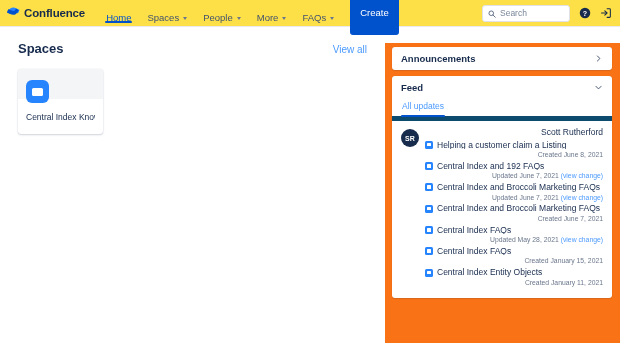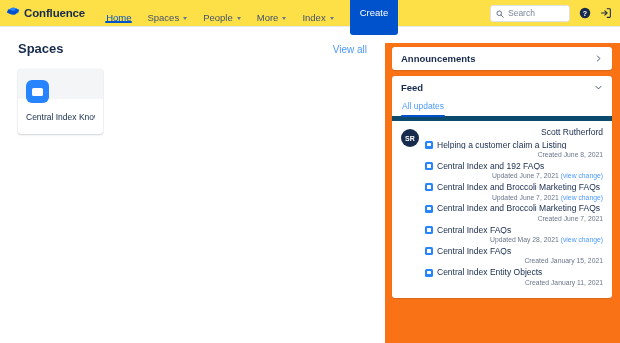--- a/index.html
+++ b/index.html
@@ -101,21 +101,21 @@
     line-height: 1;
   }
   .topnav-right {
     margin-left: auto;
     display: flex;
     align-items: center;
     gap: 9px;
   }
   .search-box {
     position: relative;
-    width: 80px;
+    width: 88px;
     height: 17px;
     border: 1px solid #dfe1e6;
     border-radius: 3px;
     background: #ffffff;
     display: flex;
     align-items: center;
     padding: 0 5px;
     box-sizing: border-box;
     gap: 4px;
   }
@@ -375,21 +375,21 @@
       </div>
       <div class="nav-item">
         <span>People</span>
         <span class="caret"></span>
       </div>
       <div class="nav-item">
         <span>More</span>
         <span class="caret"></span>
       </div>
       <div class="nav-item">
-        <span>Index</span>
+        <span>FAQs</span>
         <span class="caret"></span>
       </div>
     </div>
 
     <button class="create-btn">Create</button>
 
     <div class="topnav-right">
       <div class="search-box">
         <span>
           <svg width="8" height="8" viewBox="0 0 16 16">

